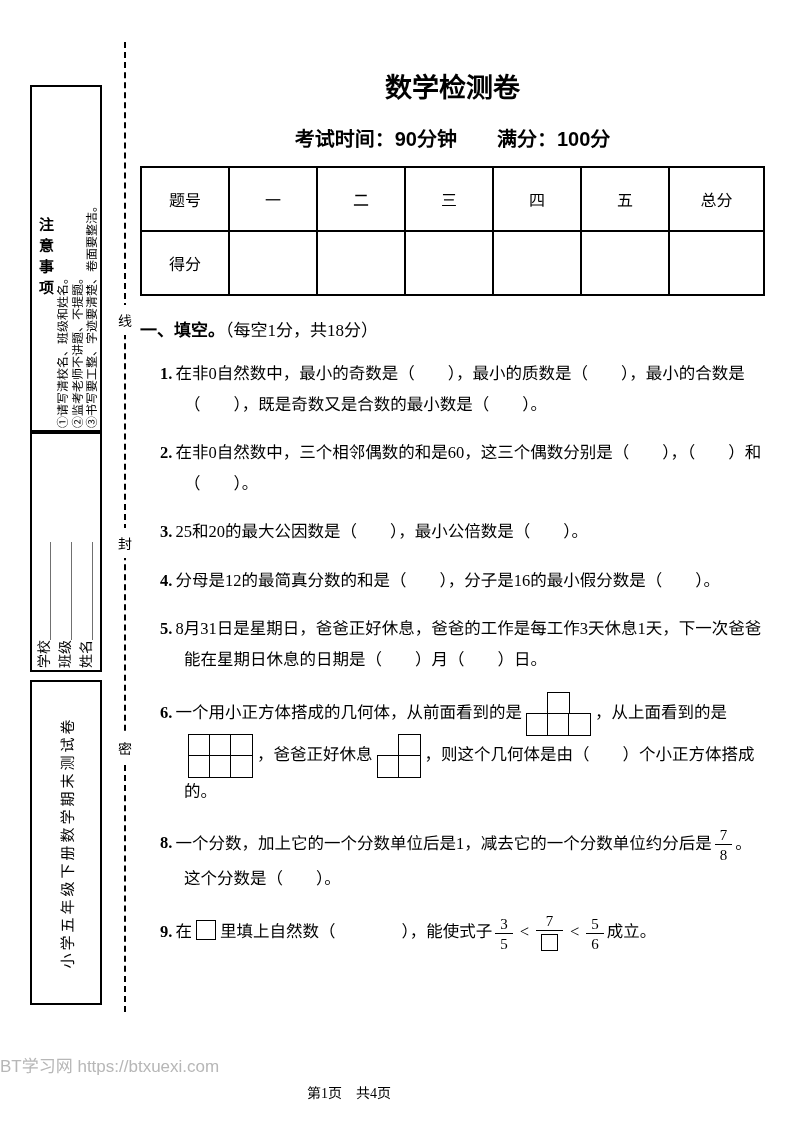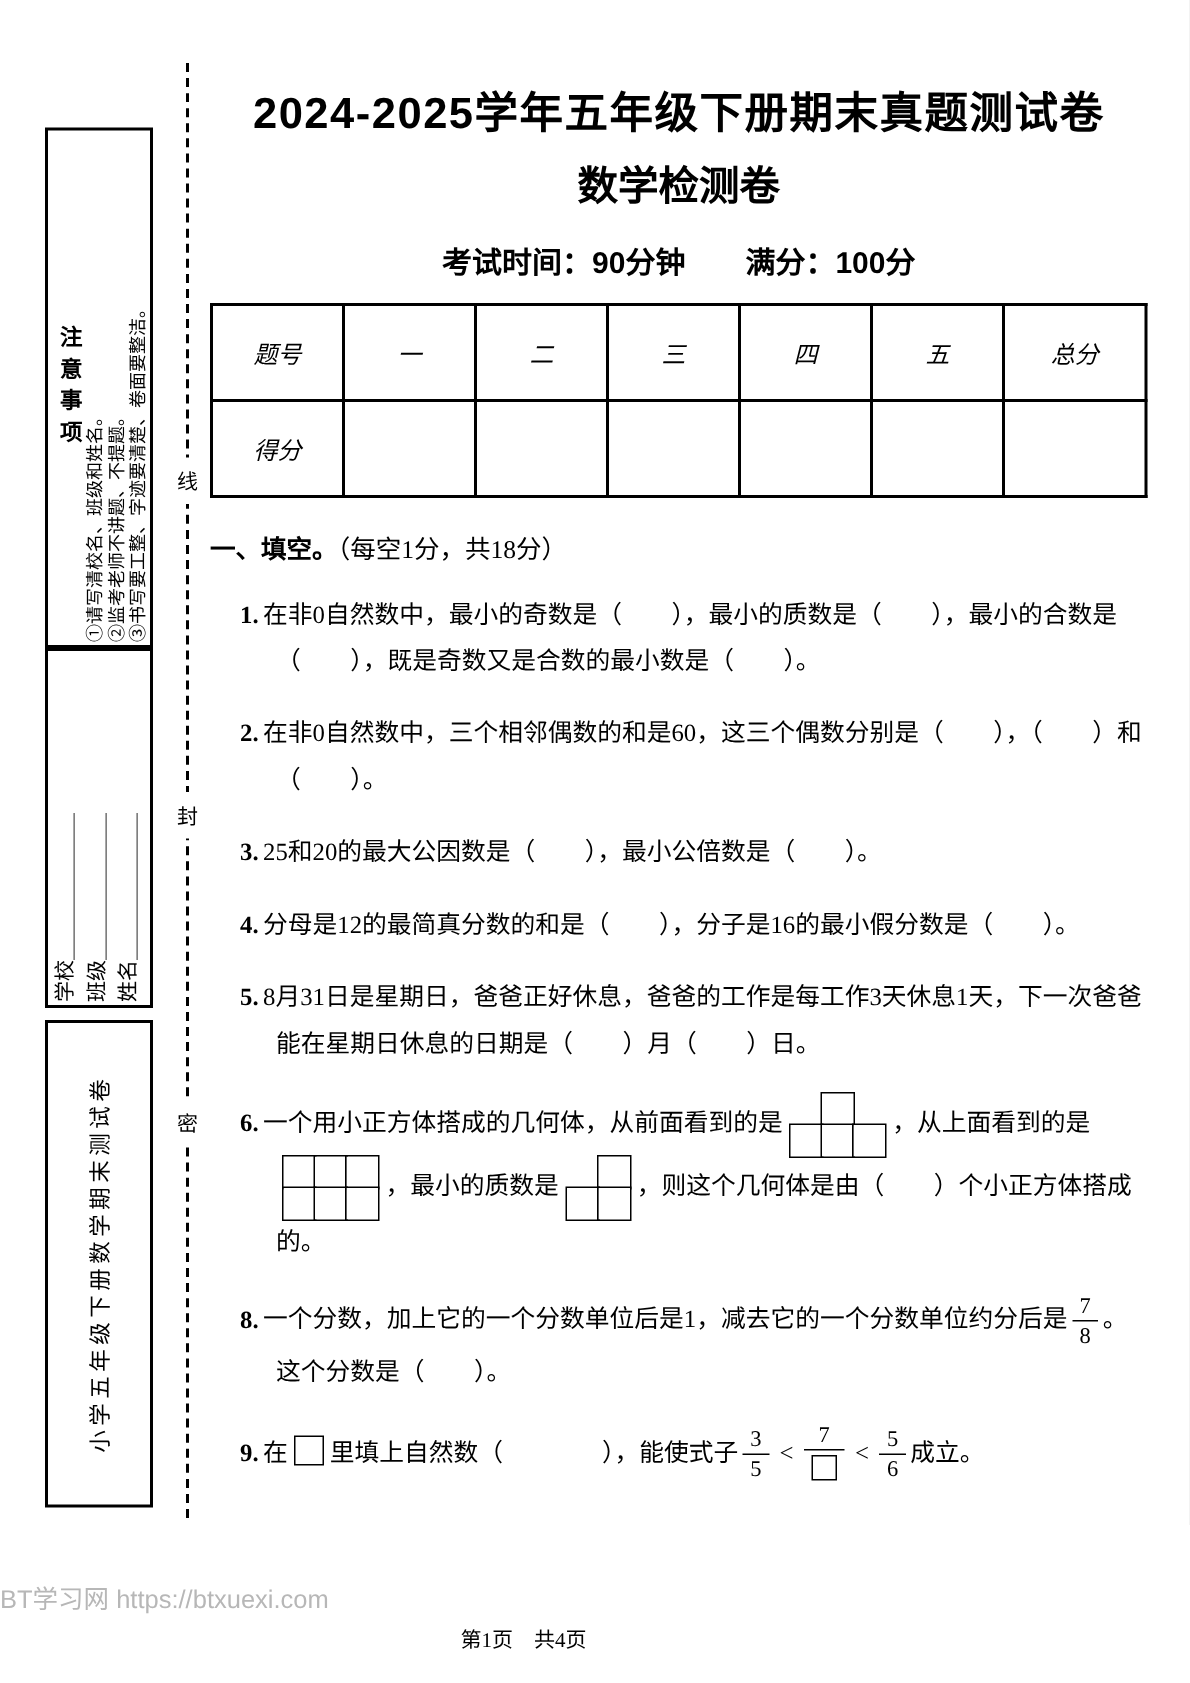--- a/index.html
+++ b/index.html
@@ -60,21 +60,21 @@
     font-weight:bold; font-size:27px; margin-top:8px;
   }
   .exam-info {
     text-align:center; font-family:"Liberation Sans", sans-serif;
     font-weight:bold; font-size:20px; margin-top:18px;
   }
 
   table.score { border-collapse:collapse; width:100%; margin-top:14px; table-layout:fixed; }
   table.score td {
     border:2px solid #000; height:30px; text-align:center;
-    font-size:16px; padding:16px;font-style:italic;
+    font-size:16px; padding:16px;
   }
 
   .section-heading { margin-top:20px; font-size:17px; }
   .section-heading .sh-bold { font-weight:bold; }
 
   .questions { margin-left:20px; margin-top:4px; }
   .q {
     font-size:16.5px; line-height:1.85; margin-top:18px;
     padding-left:24px; text-indent:-24px;
   }
@@ -141,21 +141,20 @@
     </div>
   </div>
 
   <div class="binding-line"></div>
   <div class="binding-char" style="top:305px;">线</div>
   <div class="binding-char" style="top:528px;">封</div>
   <div class="binding-char" style="top:733px;">密</div>
 
   <div class="main">
 
-    <div class="page-title">2024-2025学年五年级下册期末真题测试卷</div>
     <div class="page-subtitle">数学检测卷</div>
     <div class="exam-info">考试时间：90分钟　　满分：100分</div>
 
     <table class="score">
       <colgroup>
         <col style="width:88px">
           <col>
           <col>
           <col>
           <col>
@@ -218,21 +217,21 @@
             <span class="vcell filled"></span>
             <span class="vcell filled"></span>
             <span class="vcell filled"></span>
           </span><span>，从上面看到的是</span><span class="view-grid" style="grid-template-columns: repeat(3, 21px);">
             <span class="vcell filled"></span>
             <span class="vcell filled"></span>
             <span class="vcell filled"></span>
             <span class="vcell filled"></span>
             <span class="vcell filled"></span>
             <span class="vcell filled"></span>
-          </span><span>，最小的质数是</span><span class="view-grid" style="grid-template-columns: repeat(2, 21px);">
+          </span><span>，爸爸正好休息</span><span class="view-grid" style="grid-template-columns: repeat(2, 21px);">
             <span class="vcell"></span>
             <span class="vcell filled"></span>
             <span class="vcell filled"></span>
             <span class="vcell filled"></span>
           </span><span>，则这个几何体是由（　　）个小正方体搭成的。</span>
       </div>
 
 
       <div class="q">
         <span class="qnum">8.</span><span>一个分数，加上它的一个分数单位后是1，减去它的一个分数单位约分后是</span><span class="frac">

